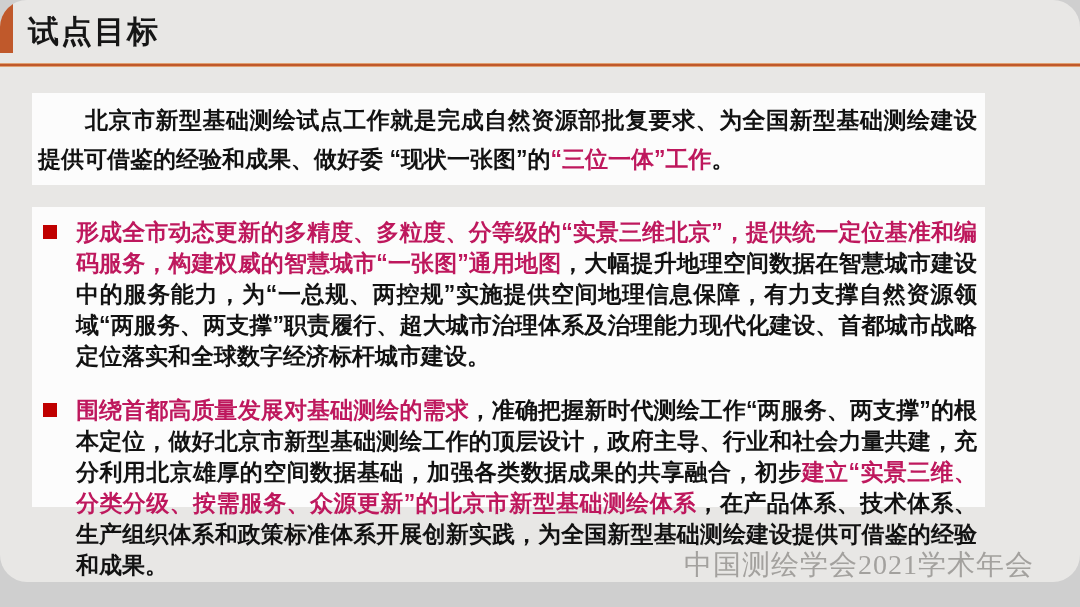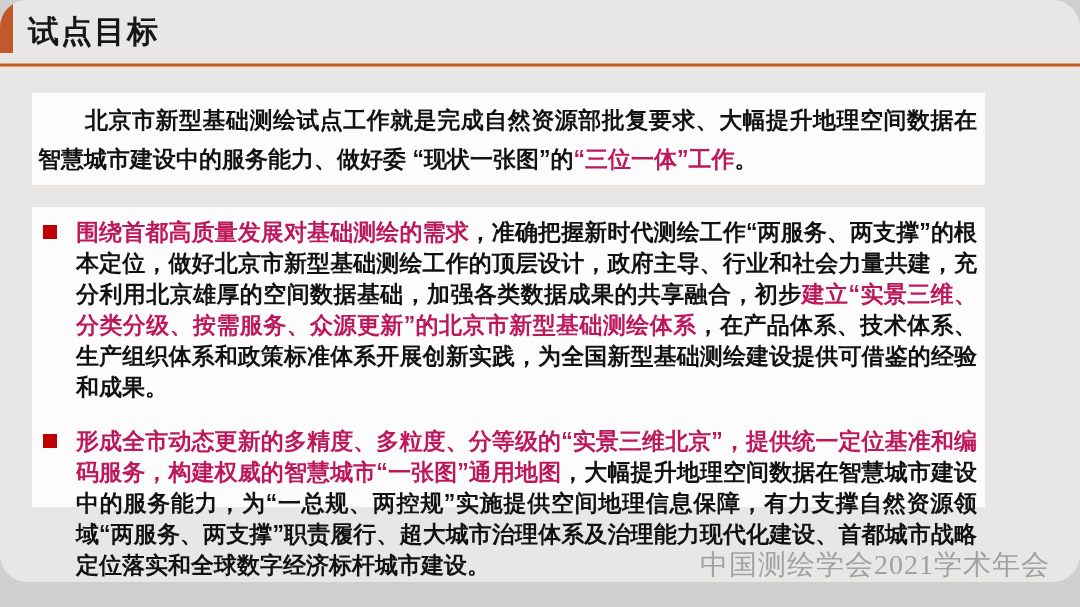--- a/index.html
+++ b/index.html
@@ -74,51 +74,51 @@
   .bullet-square {
     position: absolute;
     left: 0; top: 8px;
     width: 14px; height: 14px;
     background: #c00000;
   }
   .seg-red { color: #be185d; }
   .seg-black { color: #121212; }
   .footer-watermark {
     position: absolute;
-    right: 30px; top: 546px;
+    right: 46px; top: 546px;
     font-family: "Liberation Serif", serif;
     font-size: 28px;
     color: #a3a19e;
     letter-spacing: 1px;
     white-space: nowrap;
   }
 </style>
 </head>
 <body>
 
 <div class="slide">
 
   <div class="accent-bar"></div>
 
   <div class="page-title">试点目标</div>
 
   <div class="header-divider"></div>
 
   <div class="intro-box">
-    <p class="intro-paragraph"><span class="seg-black">北京市新型基础测绘试点工作就是完成自然资源部批复要求、大幅提升地理空间数据在智慧城市建设中的服务能力、做好委 “现状一张图”的</span><span class="seg-red">“三位一体”工作</span><span class="seg-black">。</span></p>
+    <p class="intro-paragraph"><span class="seg-black">北京市新型基础测绘试点工作就是完成自然资源部批复要求、为全国新型基础测绘建设提供可借鉴的经验和成果、做好委 “现状一张图”的</span><span class="seg-red">“三位一体”工作</span><span class="seg-black">。</span></p>
   </div>
 
   <div class="body-box">
     <ul class="bullet-list">
       <li class="bullet-item">
         <span class="bullet-square"></span>
-        <span><span class="seg-red">围绕首都高质量发展对基础测绘的需求</span><span class="seg-black">，准确把握新时代测绘工作“两服务、两支撑”的根本定位，做好北京市新型基础测绘工作的顶层设计，政府主导、行业和社会力量共建，充分利用北京雄厚的空间数据基础，加强各类数据成果的共享融合，初步</span><span class="seg-red">建立“实景三维、分类分级、按需服务、众源更新”的北京市新型基础测绘体系</span><span class="seg-black">，在产品体系、技术体系、生产组织体系和政策标准体系开展创新实践，为全国新型基础测绘建设提供可借鉴的经验和成果。</span></span>
+        <span><span class="seg-red">形成全市动态更新的多精度、多粒度、分等级的“实景三维北京”，提供统一定位基准和编码服务，构建权威的智慧城市“一张图”通用地图</span><span class="seg-black">，大幅提升地理空间数据在智慧城市建设中的服务能力，为“一总规、两控规”实施提供空间地理信息保障，有力支撑自然资源领域“两服务、两支撑”职责履行、超大城市治理体系及治理能力现代化建设、首都城市战略定位落实和全球数字经济标杆城市建设。</span></span>
       </li>
       <li class="bullet-item">
         <span class="bullet-square"></span>
-        <span><span class="seg-red">形成全市动态更新的多精度、多粒度、分等级的“实景三维北京”，提供统一定位基准和编码服务，构建权威的智慧城市“一张图”通用地图</span><span class="seg-black">，大幅提升地理空间数据在智慧城市建设中的服务能力，为“一总规、两控规”实施提供空间地理信息保障，有力支撑自然资源领域“两服务、两支撑”职责履行、超大城市治理体系及治理能力现代化建设、首都城市战略定位落实和全球数字经济标杆城市建设。</span></span>
+        <span><span class="seg-red">围绕首都高质量发展对基础测绘的需求</span><span class="seg-black">，准确把握新时代测绘工作“两服务、两支撑”的根本定位，做好北京市新型基础测绘工作的顶层设计，政府主导、行业和社会力量共建，充分利用北京雄厚的空间数据基础，加强各类数据成果的共享融合，初步</span><span class="seg-red">建立“实景三维、分类分级、按需服务、众源更新”的北京市新型基础测绘体系</span><span class="seg-black">，在产品体系、技术体系、生产组织体系和政策标准体系开展创新实践，为全国新型基础测绘建设提供可借鉴的经验和成果。</span></span>
       </li>
     </ul>
   </div>
 
   <div class="footer-watermark">中国测绘学会2021学术年会</div>
 
 </div>
 
 </body></html>

